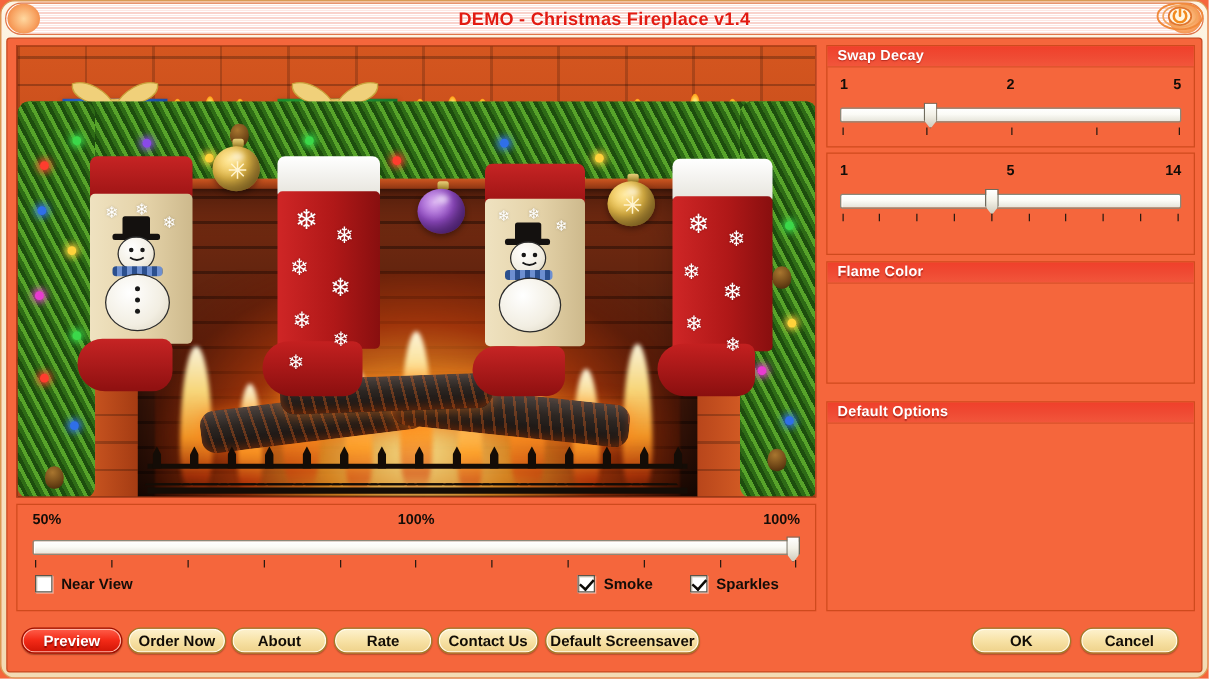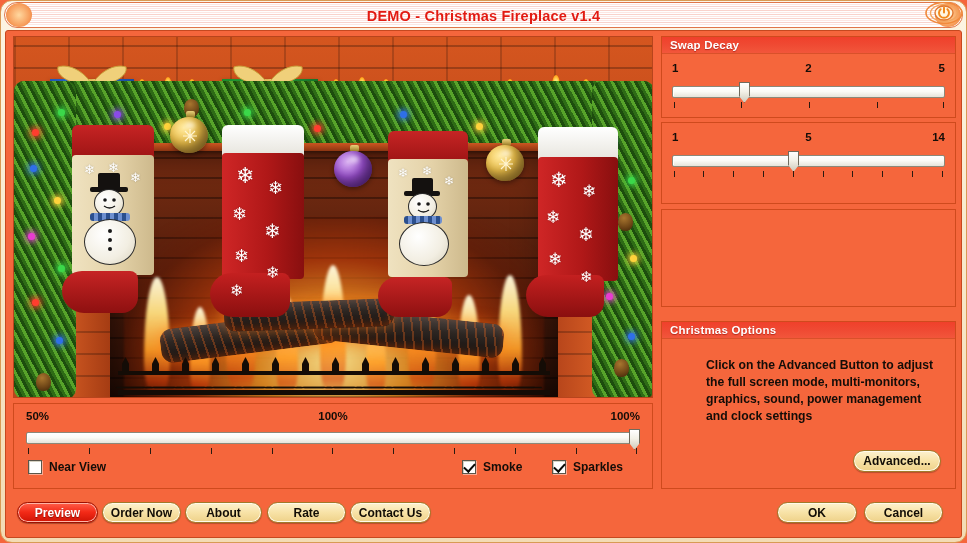--- a/index.html
+++ b/index.html
@@ -718,33 +718,25 @@
           <div class="tick" style="left:66.1%"></div>
           <div class="tick" style="left:77.1%"></div>
           <div class="tick" style="left:88.0%"></div>
           <div class="tick" style="left:99.0%"></div>
         </div>
       </div>
     </div>
   </div>
 
   <div class="group" style="left:661px;top:209px;width:295px;height:98px;">
+    <div class="group-title">Flame Color</div>
   </div>
 
   <div class="group" style="left:661px;top:321px;width:295px;height:168px;">
-    <div class="group-title">Christmas Options</div>
-    <div class="group-body" style="height:149px;">
-      <div class="helptext" style="left:44px;top:18px;width:240px;">
-        <div>Click on the Advanced Button to adjust</div>
-        <div>the full screen mode, multi-monitors,</div>
-        <div>graphics, sound, power management</div>
-        <div>and clock settings</div>
-      </div>
-      <div class="btn-advanced" style="right:14px;bottom:16px;width:88px;">Advanced...</div>
-    </div>
+    <div class="group-title">Default Options</div>
   </div>
 
   <div class="group" style="left:13px;top:403px;width:640px;height:86px;">
     <div class="group-body" style="height:67px;">
       <div class="slider-labels" style="margin:6px 12px 0 12px;">
         <span style="left:0;">50%</span>
         <span style="left:50%;transform:translateX(-50%);">100%</span>
         <span style="right:0;">100%</span>
       </div>
       <div class="slider-wrap" style="margin:3px 12px 0 12px;height:28px;">
@@ -777,15 +769,16 @@
         <span class="cblabel">Sparkles</span>
       </div>
     </div>
   </div>
 
   <div class="btn active" style="left:17px;top:502px;width:81px;">Preview</div>
   <div class="btn" style="left:102px;top:502px;width:79px;">Order Now</div>
   <div class="btn" style="left:185px;top:502px;width:77px;">About</div>
   <div class="btn" style="left:267px;top:502px;width:79px;">Rate</div>
   <div class="btn" style="left:350px;top:502px;width:81px;">Contact Us</div>
+  <div class="btn" style="left:436px;top:502px;width:124px;">Default Screensaver</div>
   <div class="btn" style="left:777px;top:502px;width:80px;">OK</div>
   <div class="btn" style="left:864px;top:502px;width:79px;">Cancel</div>
 </div>
 
 </body></html>

